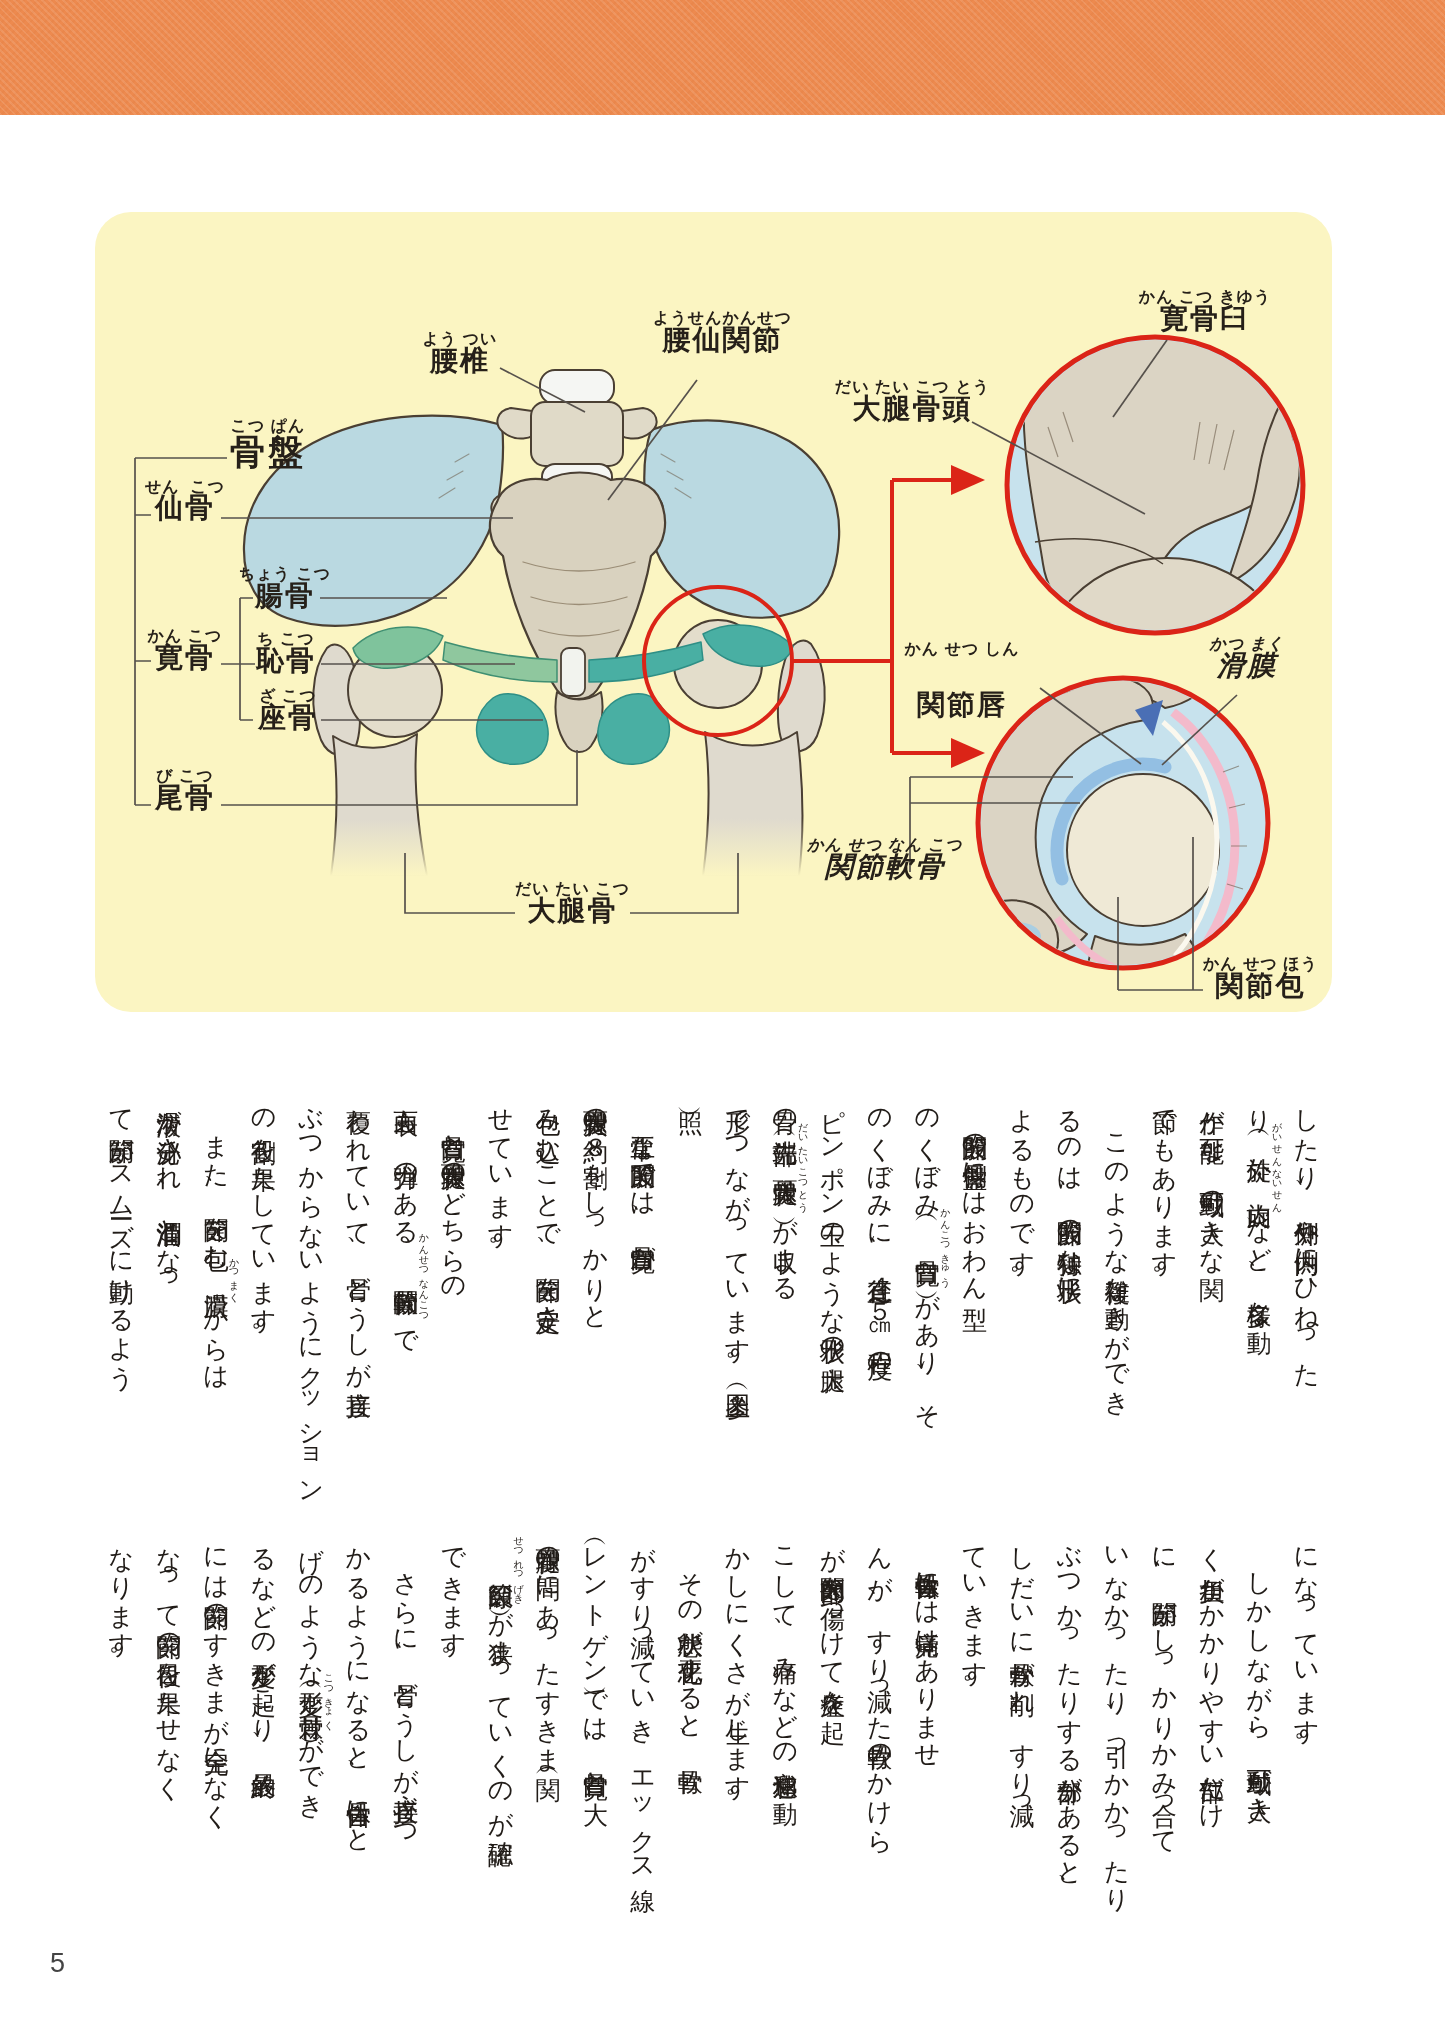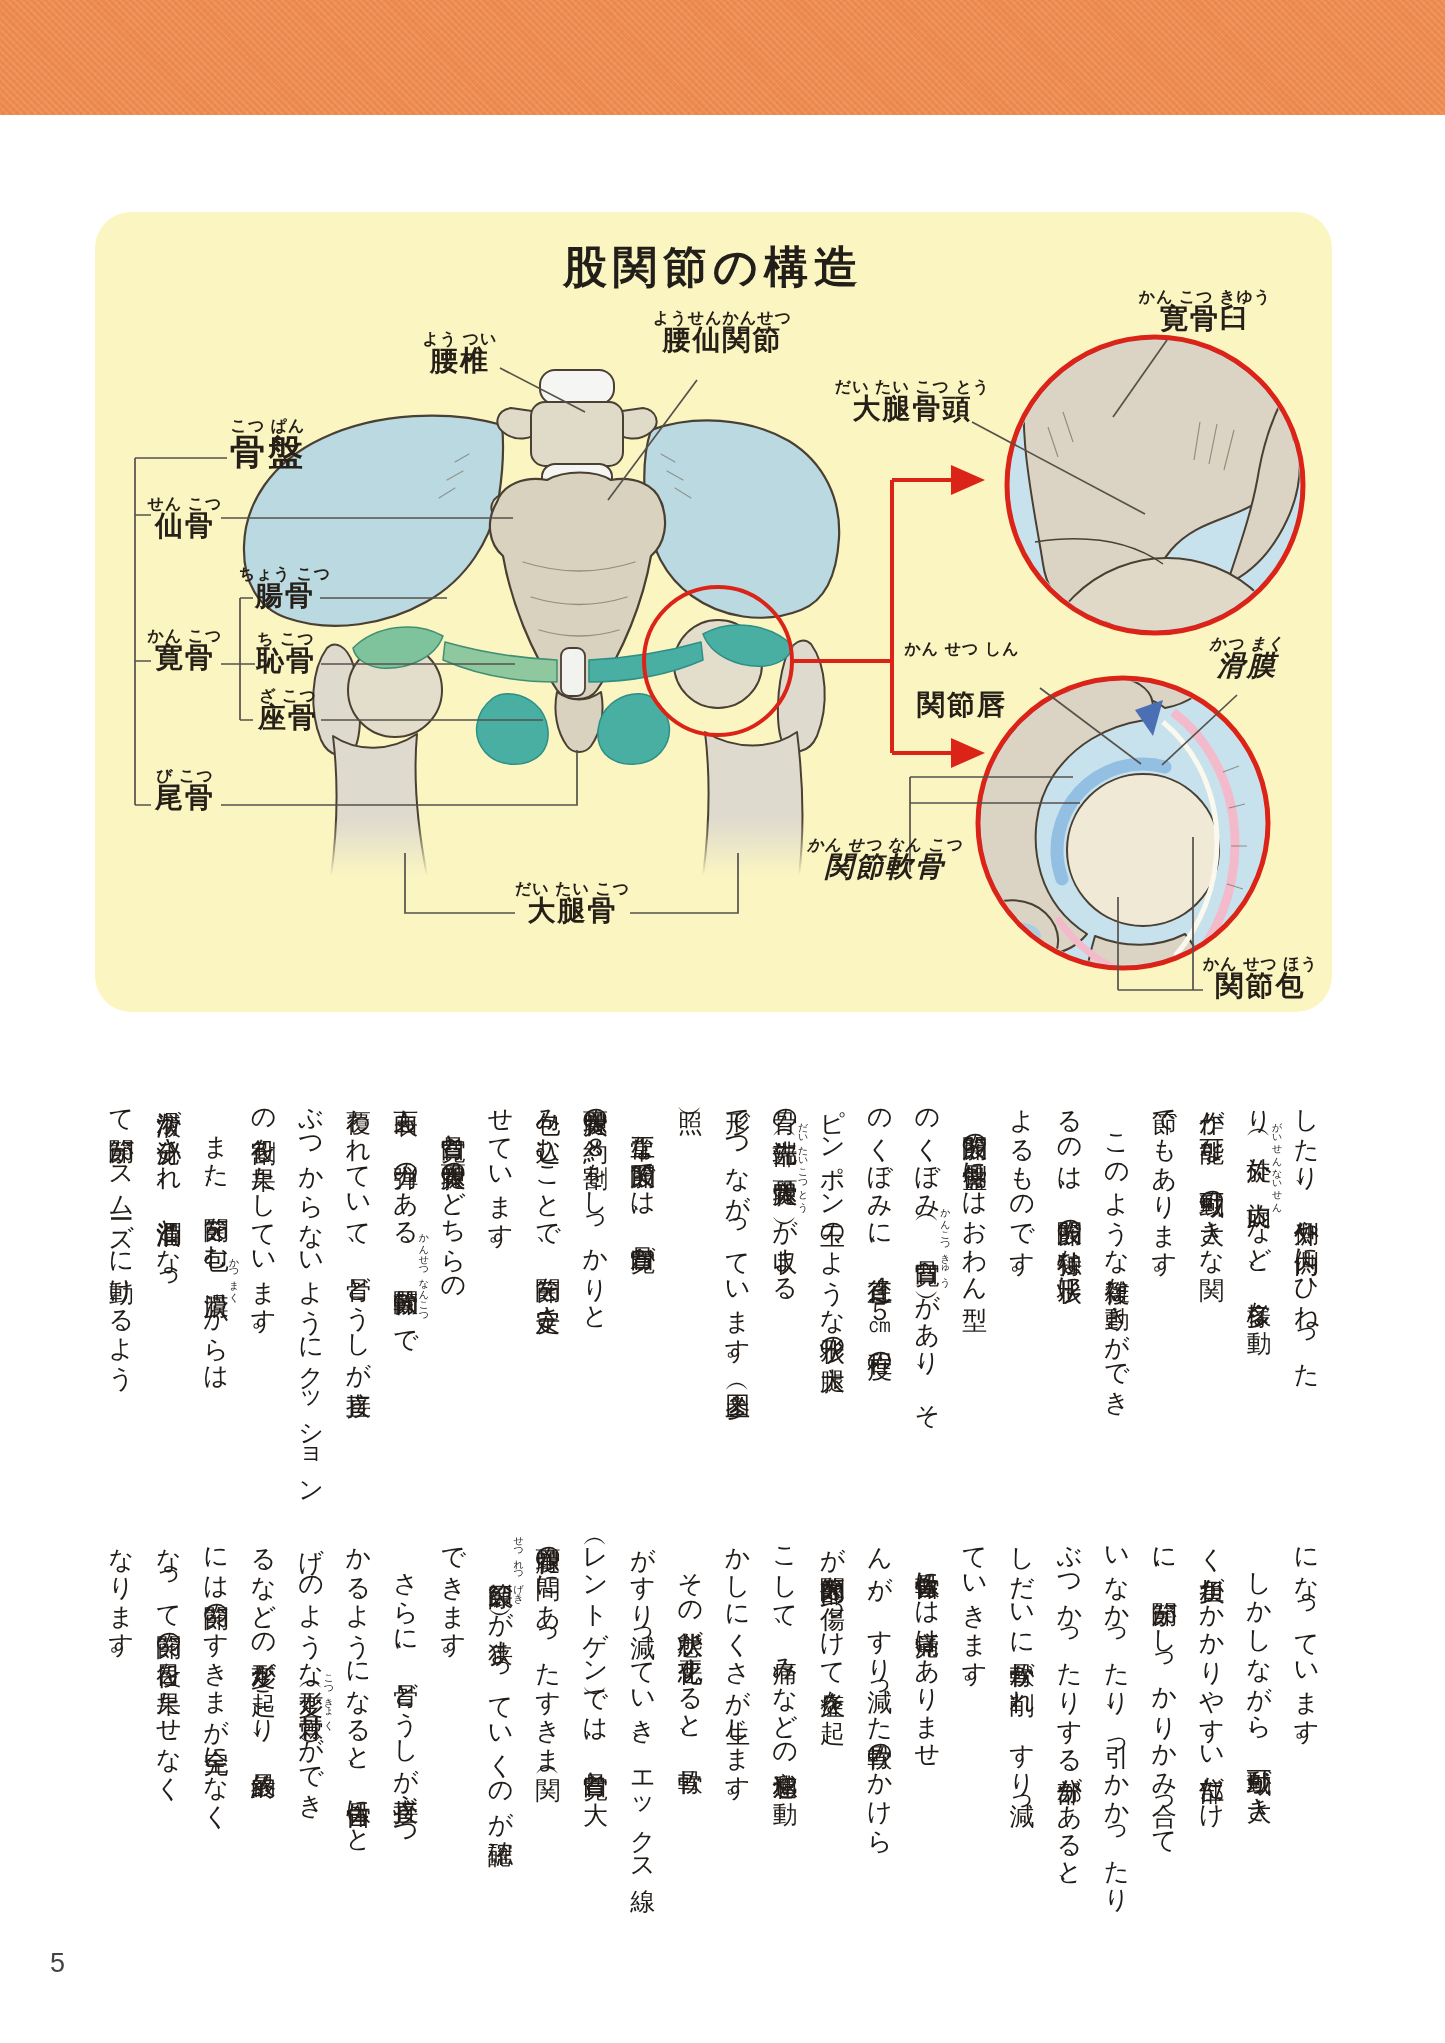--- a/index.html
+++ b/index.html
@@ -149,35 +149,34 @@
         <path d="M602,168 L513,288"></path>
         <path d="M1072,128 L1018,205"></path>
         <path d="M877,210 L1050,302"></path>
         <path d="M945,476 L1046,552"></path>
         <path d="M1142,483 L1067,553"></path>
         <path d="M815,565 H978 M815,591 H985 M815,565 V660"></path>
         <path d="M1023,685 V778 M1098,625 V778 M1023,778 H1108"></path>
       </g>
     </svg>
 
-    <div class="fig-title">股関節の構造</div>
 
     <div class="dlabel" style="left:330px;top:120px;width:70px;">
       <span class="furi">よう つい</span>
       <span class="term">腰椎</span>
     </div>
     <div class="dlabel" style="left:560px;top:99px;width:135px;">
       <span class="furi">ようせんかんせつ</span>
       <span class="term">腰仙関節</span>
     </div>
     <div class="dlabel big" style="left:128px;top:207px;width:90px;">
       <span class="furi">こつ ぱん</span>
       <span class="term">骨盤</span>
     </div>
-    <div class="dlabel" style="left:55px;top:285px;width:70px;">
+    <div class="dlabel" style="left:55px;top:269px;width:70px;font-family:Liberation Mono, monospace;">
       <span class="furi">せん こつ</span>
       <span class="term">仙骨</span>
     </div>
     <div class="dlabel" style="left:155px;top:355px;width:70px;">
       <span class="furi">ちょう こつ</span>
       <span class="term">腸骨</span>
     </div>
     <div class="dlabel" style="left:55px;top:417px;width:70px;">
       <span class="furi">かん こつ</span>
       <span class="term">寛骨</span>

